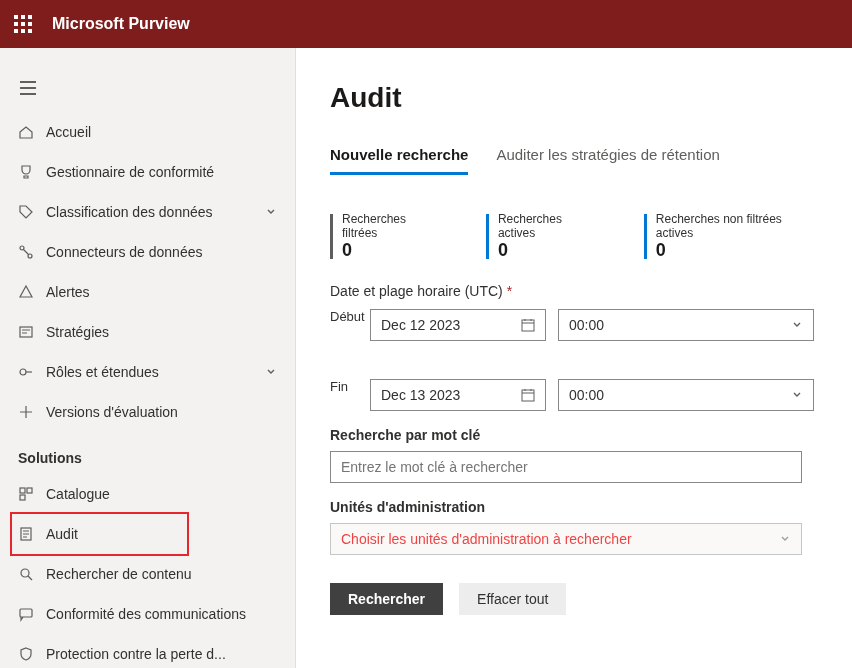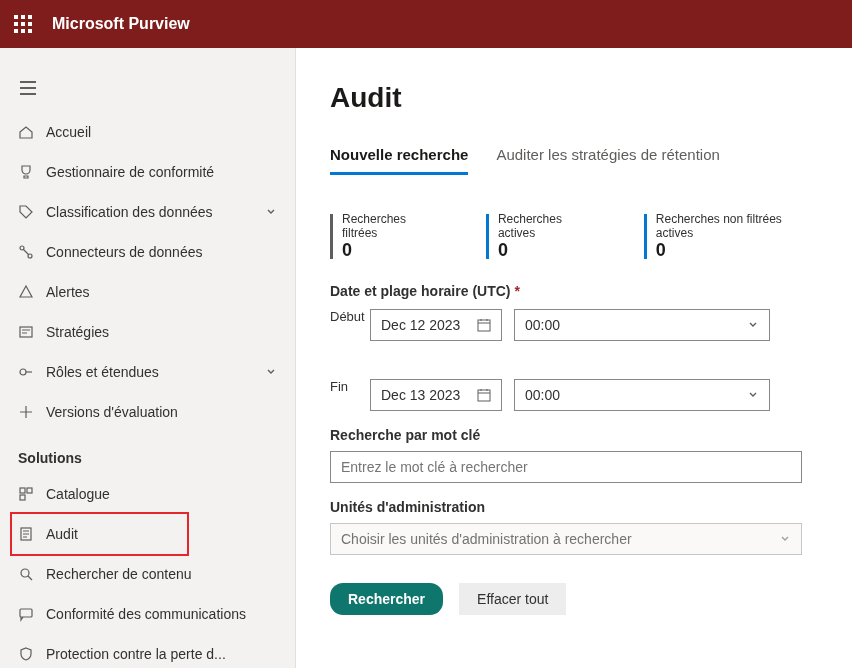--- a/index.html
+++ b/index.html
@@ -92,47 +92,47 @@
 
 .stats { display: flex; gap: 44px; margin-top: 36px; margin-bottom: 22px; }
 .stat { position: relative; padding-left: 12px; }
 .stat::before {
   content:""; position:absolute; left:0; top:2px; bottom:2px; width:3px; background:#605e5c;
 }
 .stat.blue::before { background:#0078d4; }
 .stat .stat-label { font-size: 12px; color:#323130; }
 .stat .stat-val { font-size: 18px; font-weight:600; color:#1b1a19; }
 
-.field-title { font-size:14px; font-weight:700; margin-bottom: 10px; }
+.field-title { font-size:14px; font-weight:400; margin-bottom: 10px; }
 .req { color:#a4262c; }
 
 .dt-row { display:flex; gap: 12px; margin-bottom: 14px; }
 .dt-label { width: 28px; font-size: 13px; color:#323130; }
 .datebox, .timebox {
   border:1px solid #8a8886; height:32px; display:flex; align-items:center; padding:0 10px;
   background:#fff;
 }
-.datebox { width: 132px; justify-content:space-between; }
+.datebox { width: 176px; justify-content:space-between; }
 .timebox { width: 256px; justify-content:space-between; }
 
 .section-label { font-weight:600; margin-top:16px; margin-bottom:8px; }
 .textinput {
   border:1px solid #8a8886; height:32px; width: 472px; padding:0 10px; font-size:14px;
 }
 .selectbox {
-  border:1px solid #c8c6c4; background:#faf9f8; color:#737373; height:32px; width:472px;
+  border:1px solid #c8c6c4; background:#faf9f8; color:#ef4444; height:32px; width:472px;
   display:flex; align-items:center; justify-content:space-between; padding:0 10px;
 }
 
 .btn-row { display:flex; gap:16px; margin-top:28px; }
 .btn {
   height:32px; padding:0 18px; border:none; font-size:14px; cursor:pointer;
   display:flex; align-items:center;
 }
-.btn.primary { background:#0f766e; color:#fff; font-weight:600;border-radius:13px; }
+.btn.primary { background:#404040; color:#fff; font-weight:600; }
 .btn.secondary { background:#ededed; color:#323130; }
 
 svg { display:block; }
 </style>
 </head>
 <body>
 
 <div class="topbar">
   <div class="waffle">
     <span></span>

